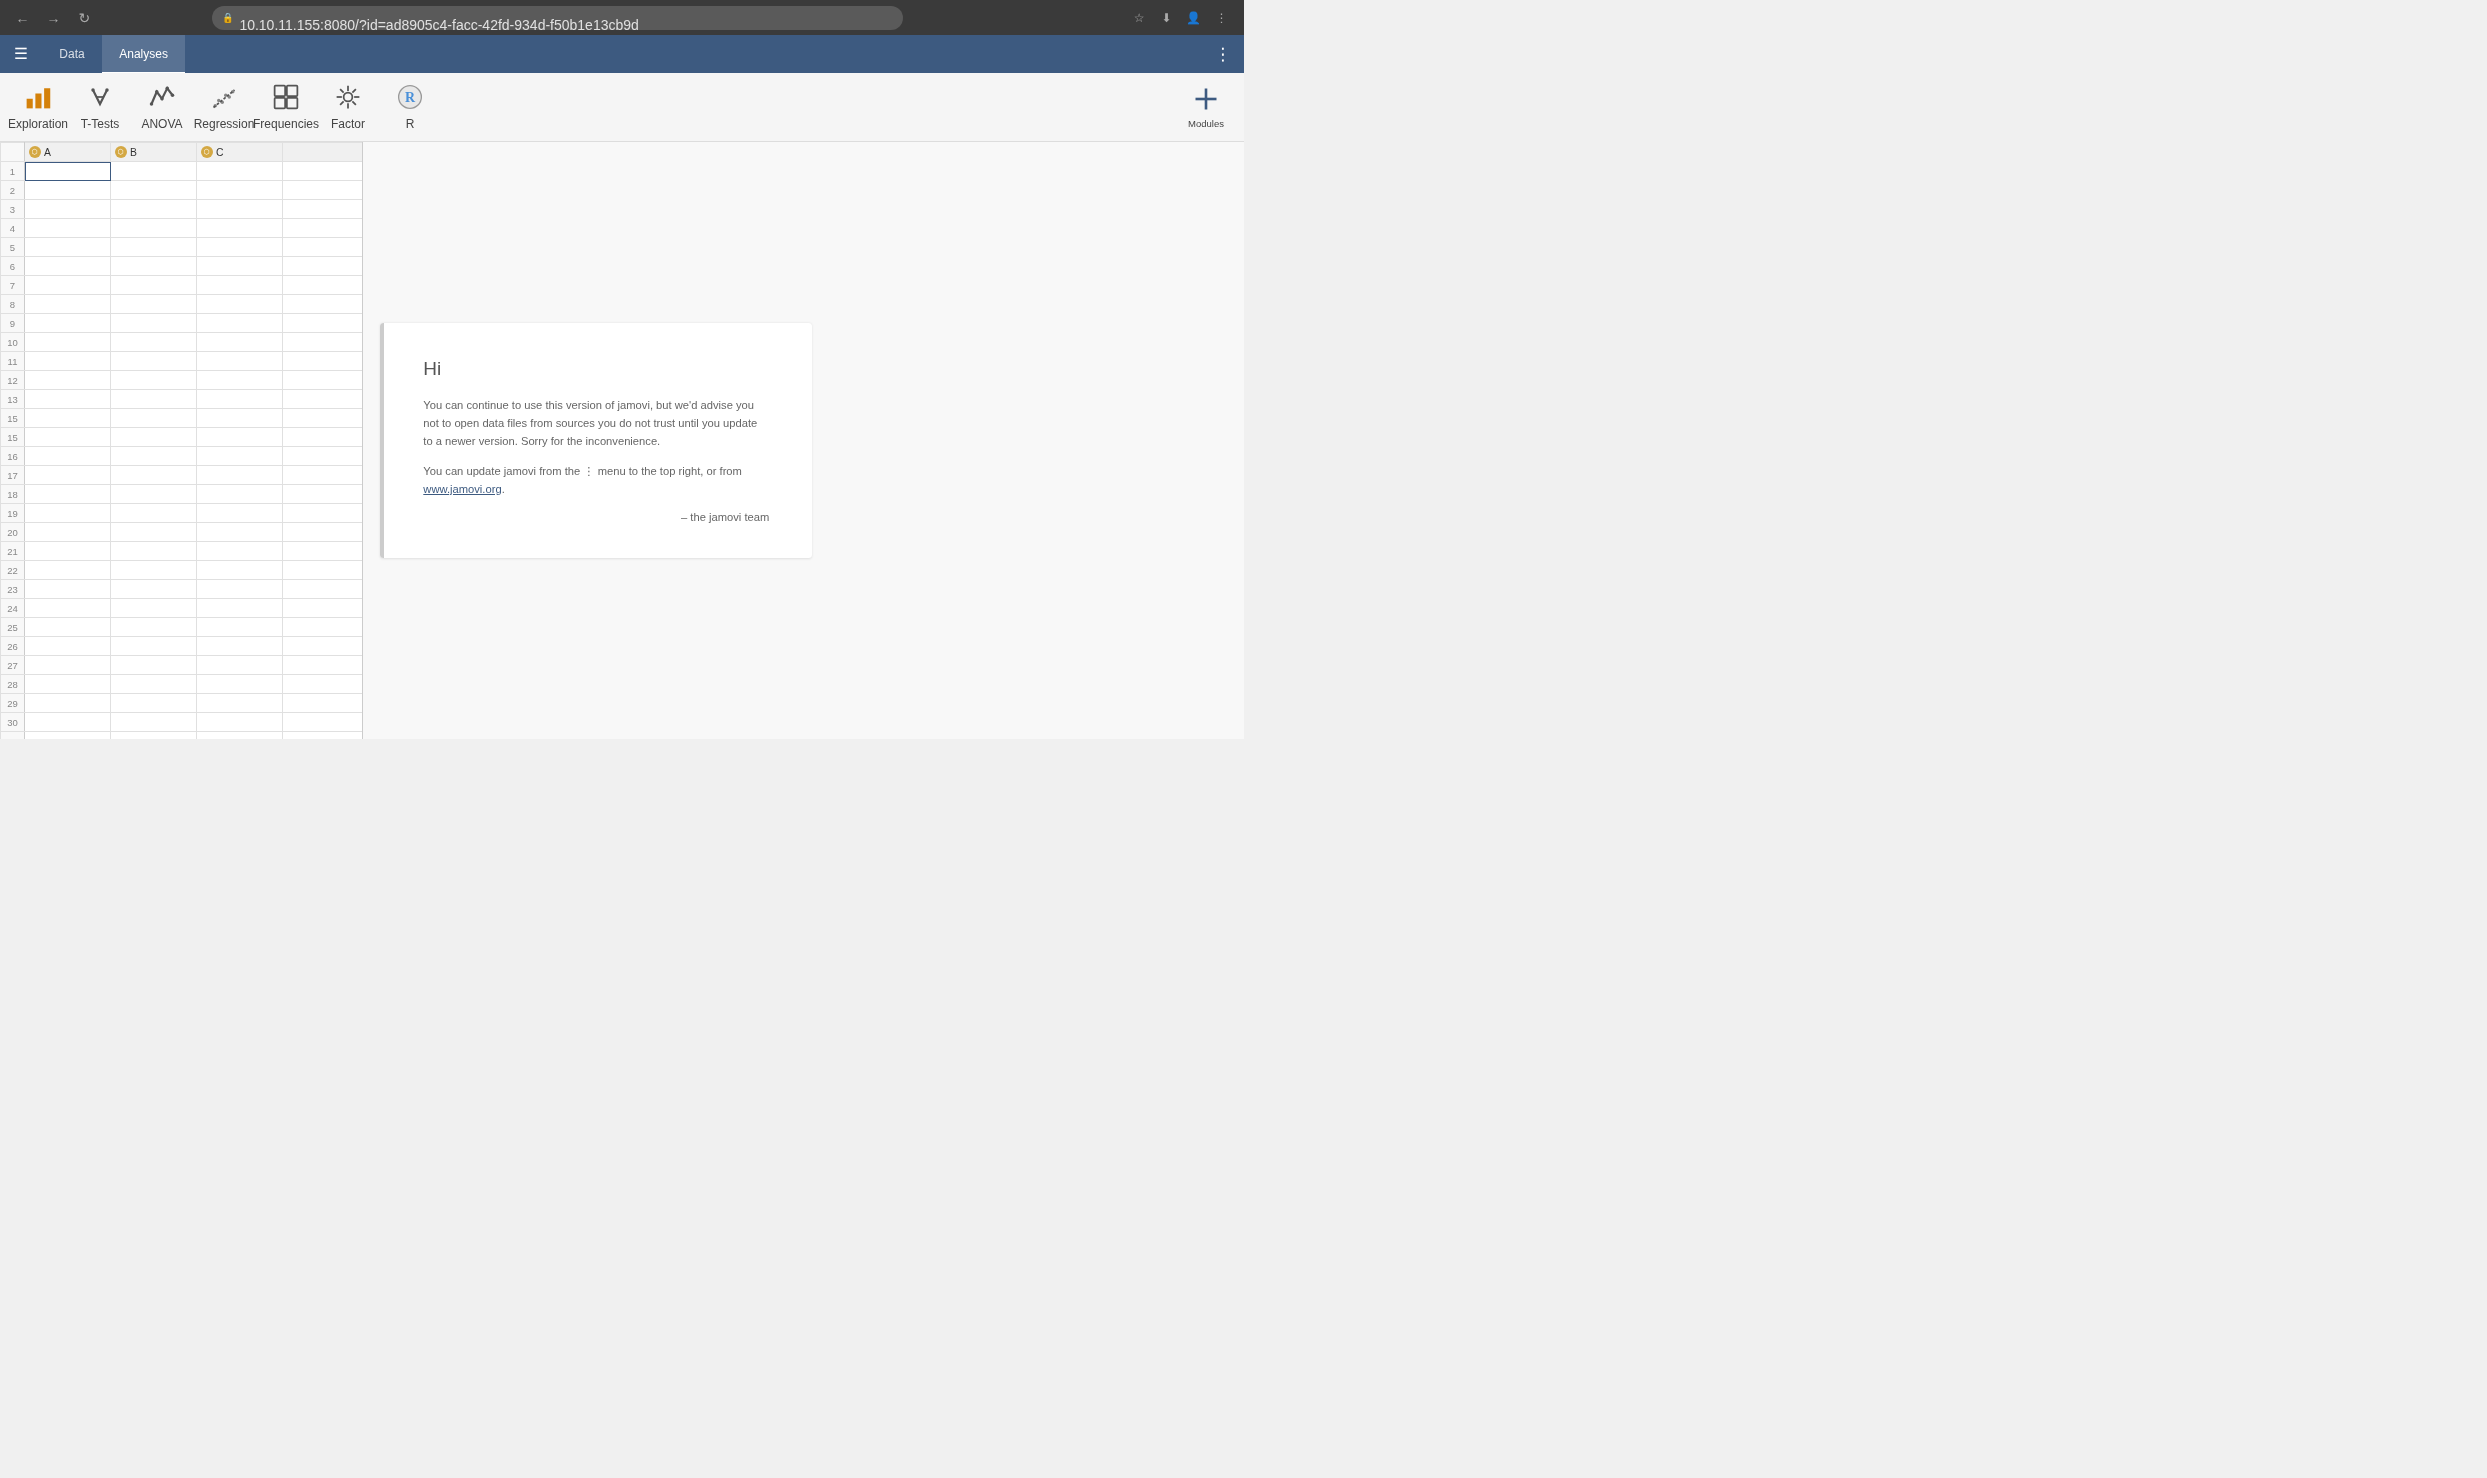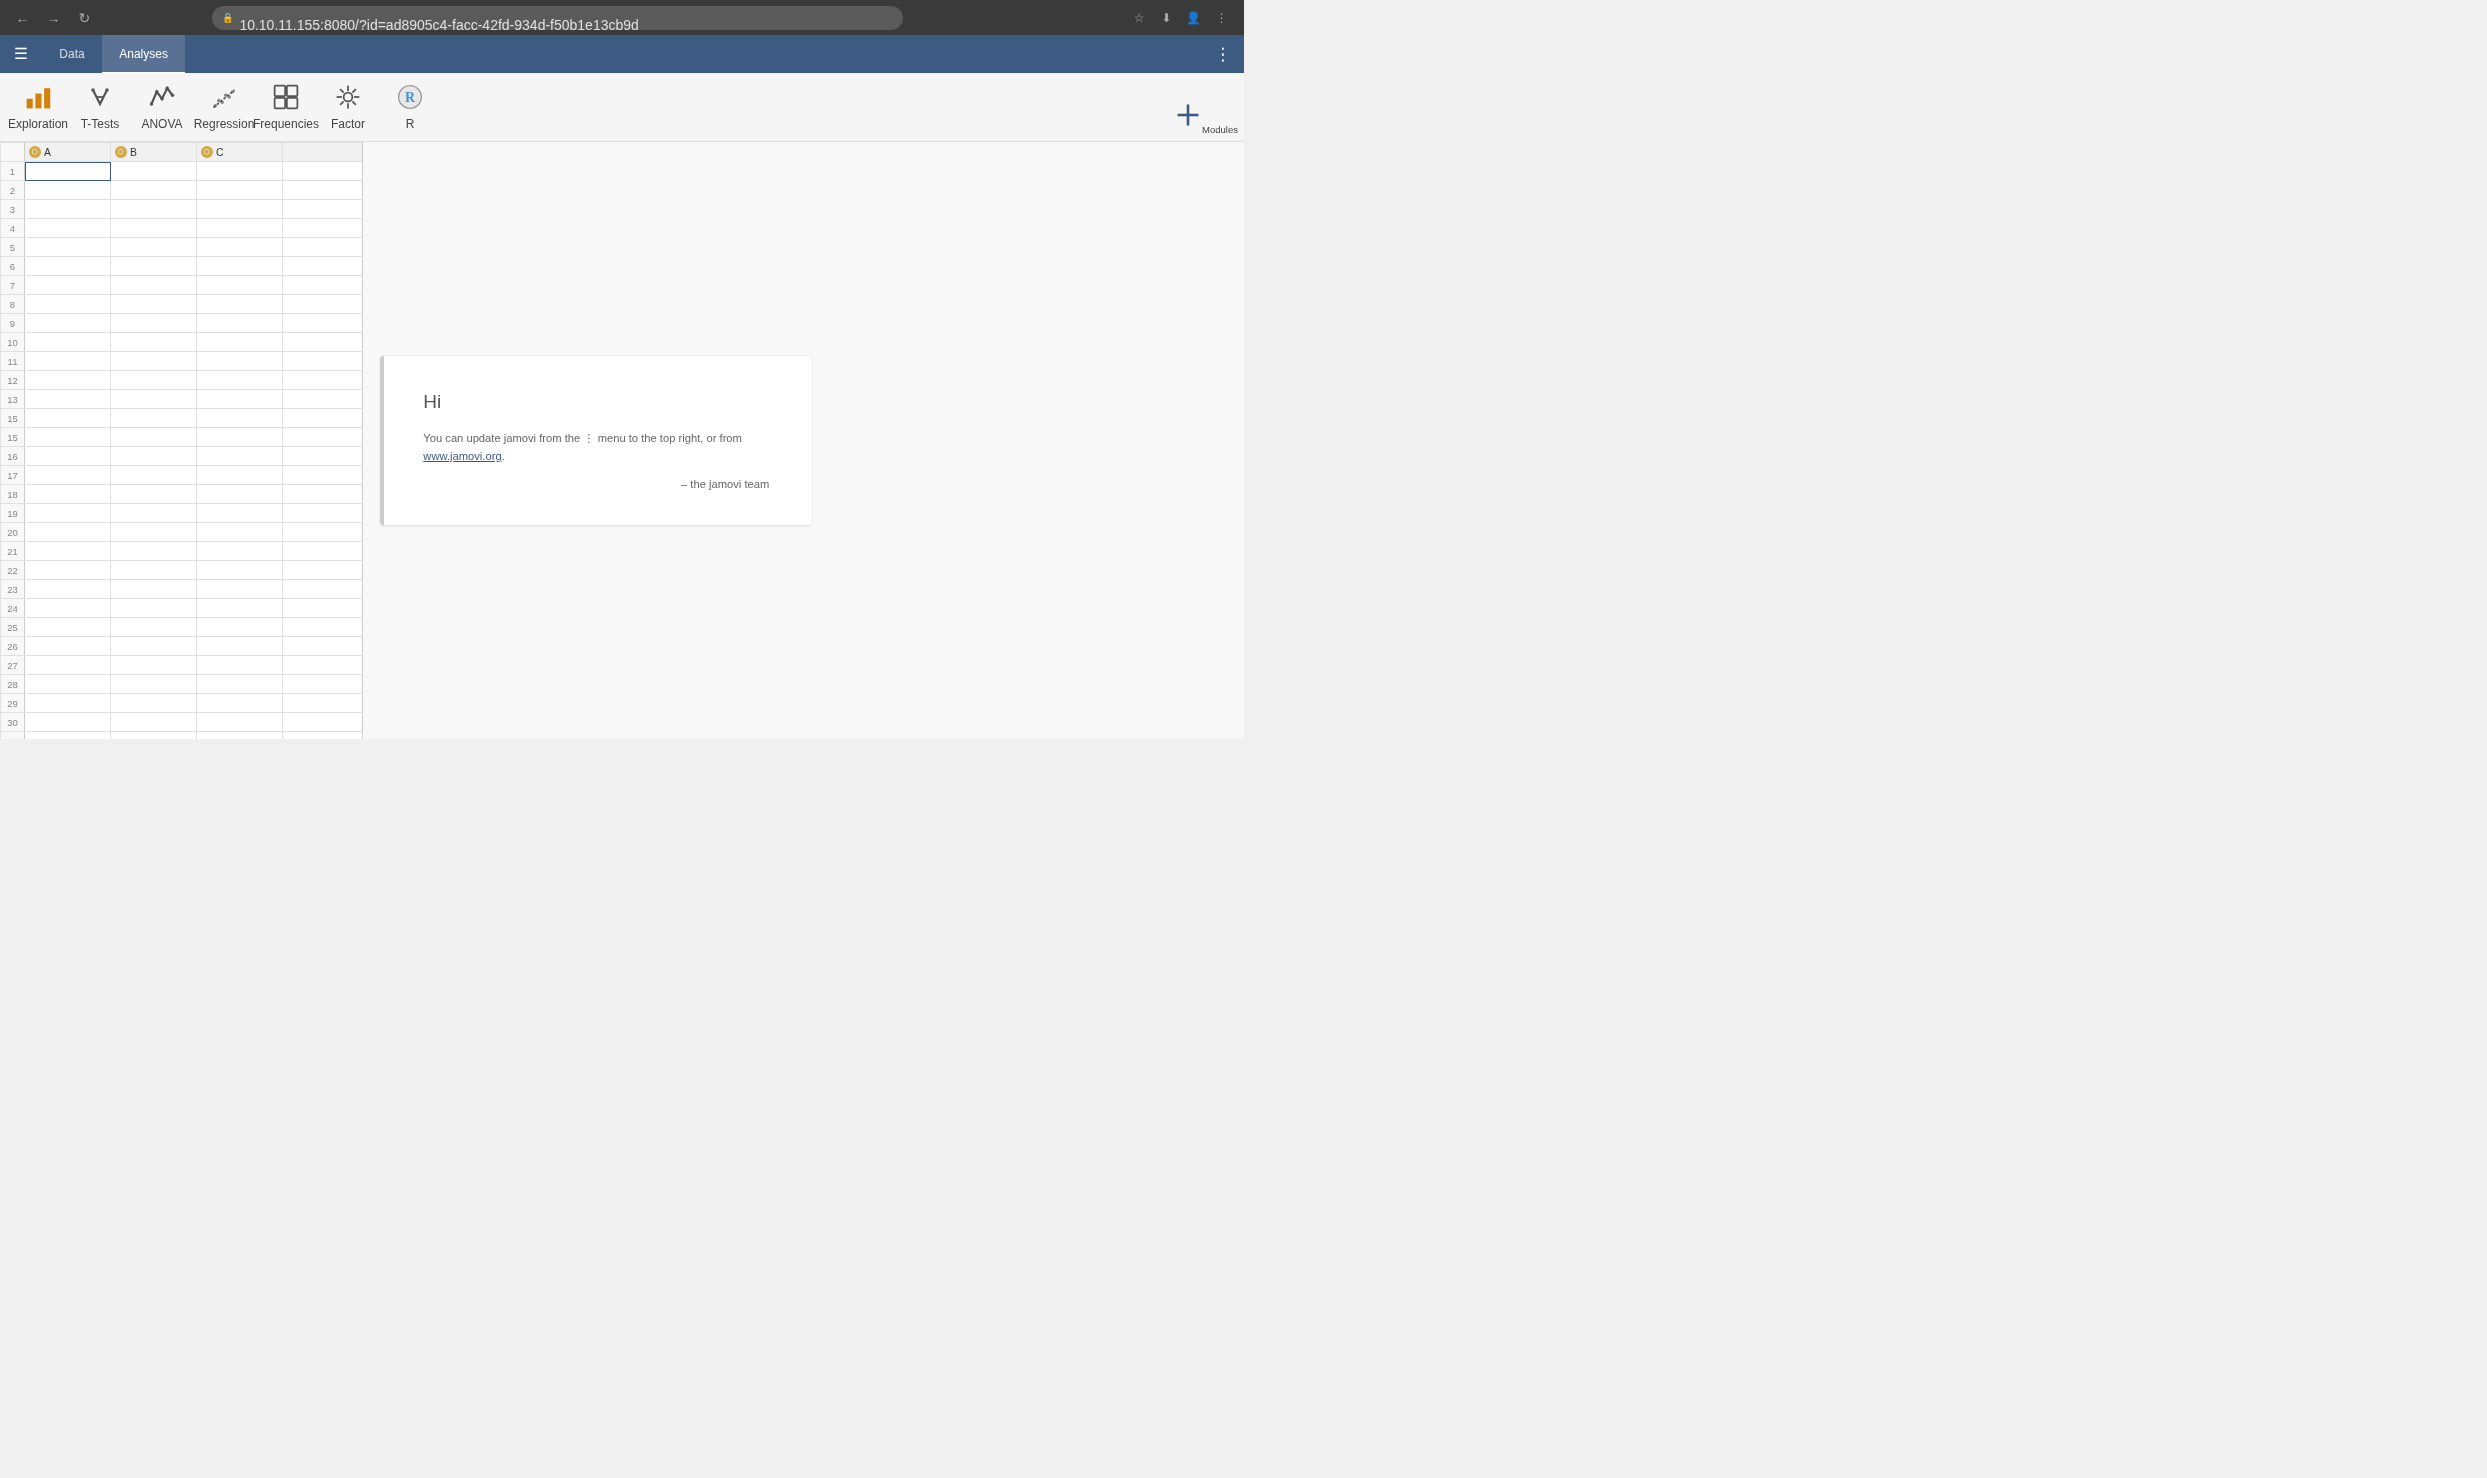--- a/index.html
+++ b/index.html
@@ -100,21 +100,21 @@
       cursor: pointer;
       border-radius: 3.5px;
       padding: 3.5px;
       border: none; background: transparent;
       font-family: inherit;
     }
     .toolbar-item .icon { font-size: 24px; margin-bottom: 1.7px; line-height: 1; }
     .toolbar-item .label { font-size: 12px; color: #444; text-align: right; }
     .toolbar-spacer { flex: 1; }
     .modules-btn {
-      display: flex; flex-direction: row; align-items: flex-end; justify-content: center;
+      display: flex; flex-direction: column; align-items: center; justify-content: center;
       width: 62px; height: 62px;
       cursor: pointer; border-radius: 3.5px; padding: 3.5px;
       border: none; background: transparent; font-family: inherit;
     }
     .modules-plus { font-size: 24px; color: #3d5a80; line-height: 1; margin-bottom: 1.7px; }
     .modules-label { font-size: 9.5px; color: #444; }
 
     
     .main-content { display: flex; flex: 1; overflow: hidden; }
 
@@ -615,20 +615,21 @@
               <td></td>
               <td></td>
             </tr>
           </tbody>
       </table>
     </div>
 
     <div class="results-panel">
       <div class="security-notice">
         <div class="notice-title">Hi</div>
+        <p class="notice-para">You can continue to use this version of jamovi, but we'd advise you not to open data files from sources you do not trust until you update to a newer version. Sorry for the inconvenience.</p>
         <p class="notice-para">
           <span>You can update jamovi from the ⋮ menu to the top right, or from </span><a class="notice-link" href="#">www.jamovi.org</a><span>.</span>
         </p>
         <div class="notice-signature">– the jamovi team</div>
       </div>
     </div>
 
   </div>
 </div>
 

